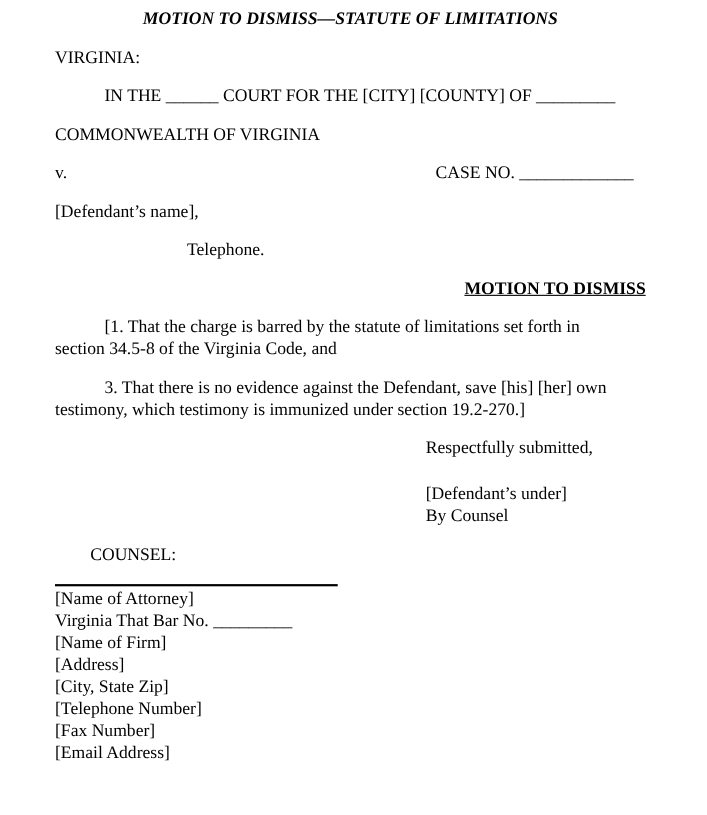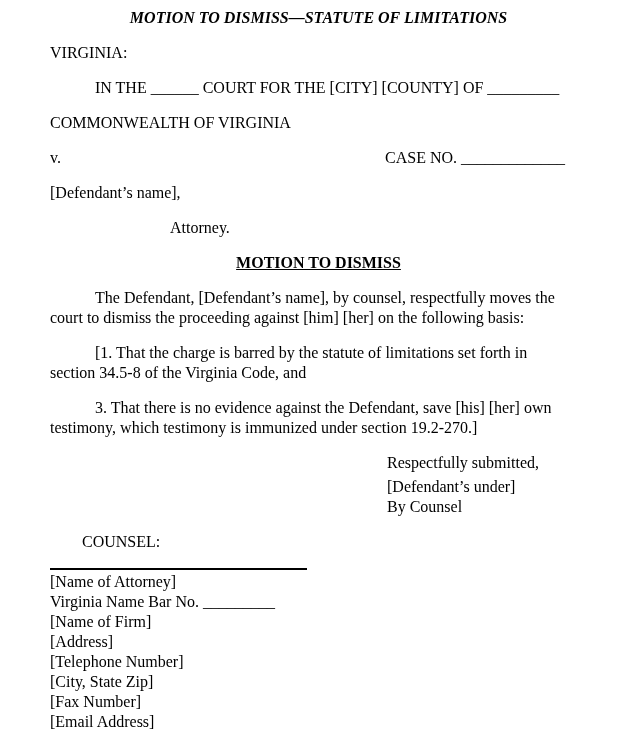--- a/index.html
+++ b/index.html
@@ -30,26 +30,27 @@
     padding-right: 16px;
   }
   .block { margin-bottom: 15px; }
   .para-gap { margin-bottom: 15px; }
   .indent { padding-left: 45px; }
   .section-heading {
     font-weight: bold;
     text-decoration: underline;
     margin-bottom: 15px;
     padding-right: 16px;
+    text-align: right;
   }
   .vs-row { position: relative; }
-  .case-no { position: absolute; left: 335px; top: 0; white-space: nowrap; }
+  .case-no { position: absolute; left: 346px; top: 0; white-space: nowrap; }
   .defendant-label { margin-left: 120px; }
   .sig-right { margin-left: 337px; }
-  .sig-right .closing { margin-bottom: 4px; }
+  .sig-right .closing { margin-bottom: 22px; }
   .counsel-label { margin-top: 15px; margin-bottom: 0; margin-left: 32px; }
   .sig-line {
     width: 257px;
     height: 0;
     border-top: 2px solid #000000;
     margin-top: 16px;
     margin-bottom: 2px;
   }
   .counsel-lines div { white-space: nowrap; }
 </style>
@@ -69,28 +70,24 @@
   <div class="block vs-row">
     <span>v.</span>
     <span class="case-no">
       <span>CASE NO.</span>
       <span>_____________</span>
     </span>
   </div>
 
   <div class="block">[Defendant’s name],</div>
 
-  <div class="block defendant-label">Attorney.</div>
+  <div class="block defendant-label">Telephone.</div>
 
   <div class="center section-heading">MOTION TO DISMISS</div>
 
-  <div class="para-gap">
-    <div class="indent">The Defendant, [Defendant’s name], by counsel, respectfully moves the</div>
-    <div>court to dismiss the proceeding against [him] [her] on the following basis:</div>
-  </div>
 
   <div class="para-gap">
     <div class="indent">[1. That the charge is barred by the statute of limitations set forth in</div>
     <div>section 34.5-8 of the Virginia Code, and</div>
   </div>
 
   <div class="para-gap">
     <div class="indent">3. That there is no evidence against the Defendant, save [his] [her] own</div>
     <div>testimony, which testimony is immunized under section 19.2-270.]</div>
   </div>
@@ -100,22 +97,22 @@
     <div>[Defendant’s under]</div>
     <div>By Counsel</div>
   </div>
 
   <div class="counsel-label">COUNSEL:</div>
 
   <div class="sig-line"></div>
 
   <div class="counsel-lines">
     <div>[Name of Attorney]</div>
-    <div>Virginia Name Bar No. _________</div>
+    <div>Virginia That Bar No. _________</div>
     <div>[Name of Firm]</div>
     <div>[Address]</div>
+    <div>[City, State Zip]</div>
     <div>[Telephone Number]</div>
-    <div>[City, State Zip]</div>
     <div>[Fax Number]</div>
     <div>[Email Address]</div>
   </div>
 
 </div>
 
 </body></html>

